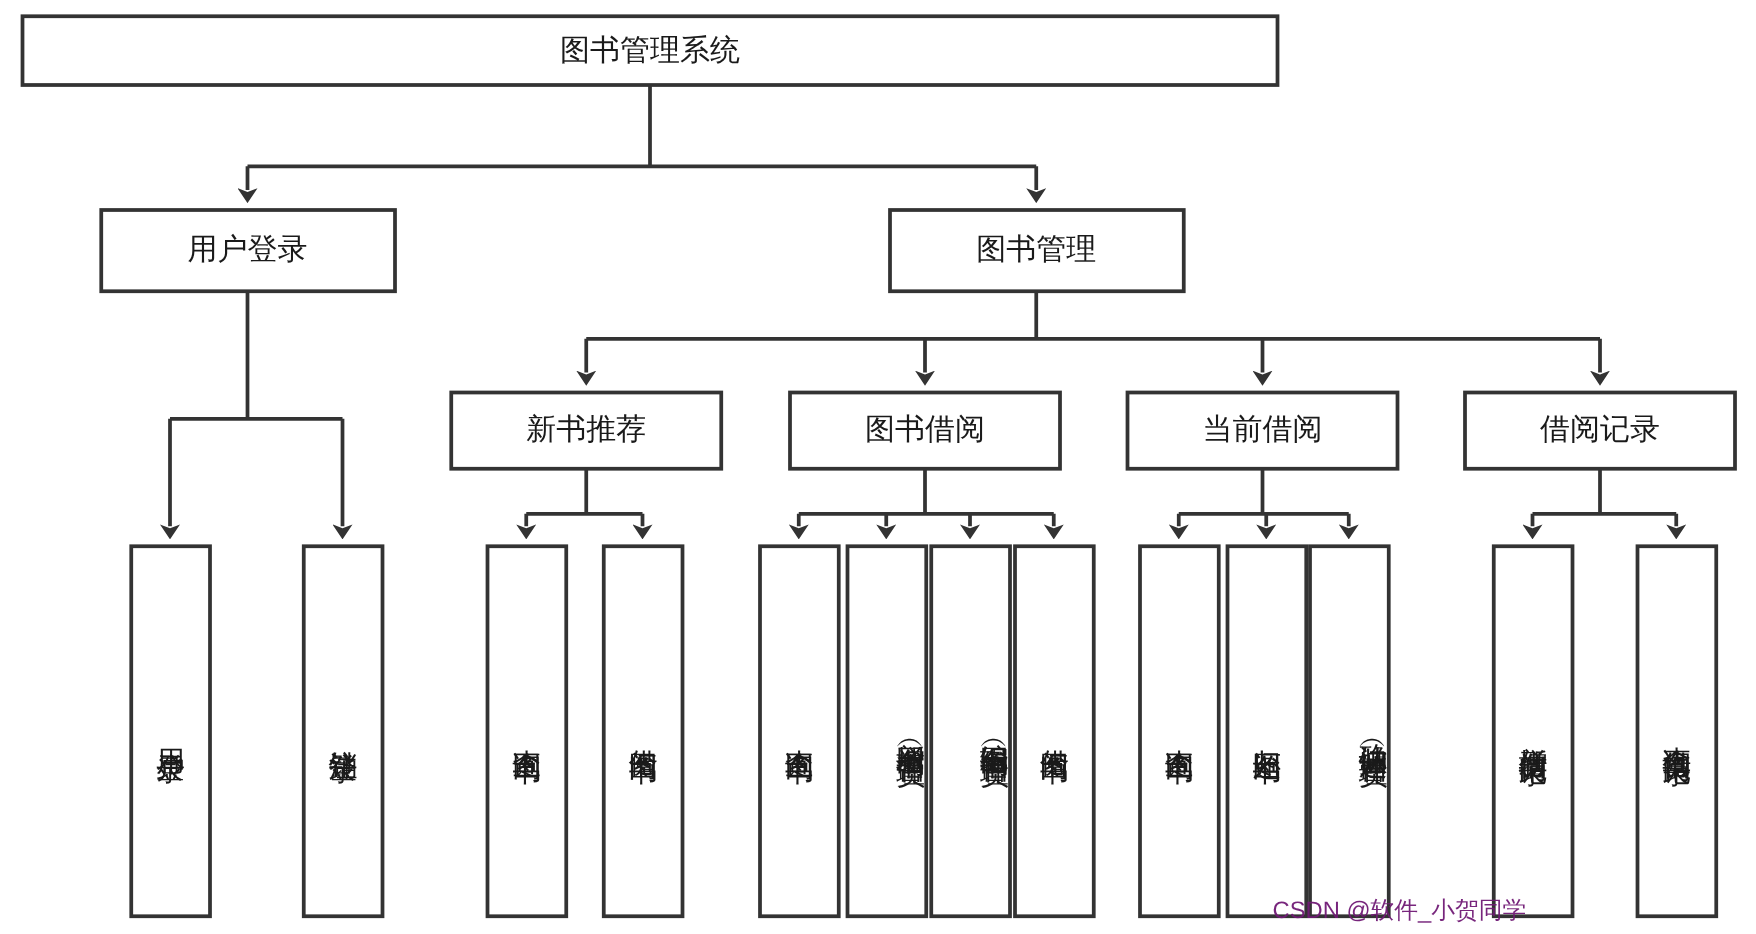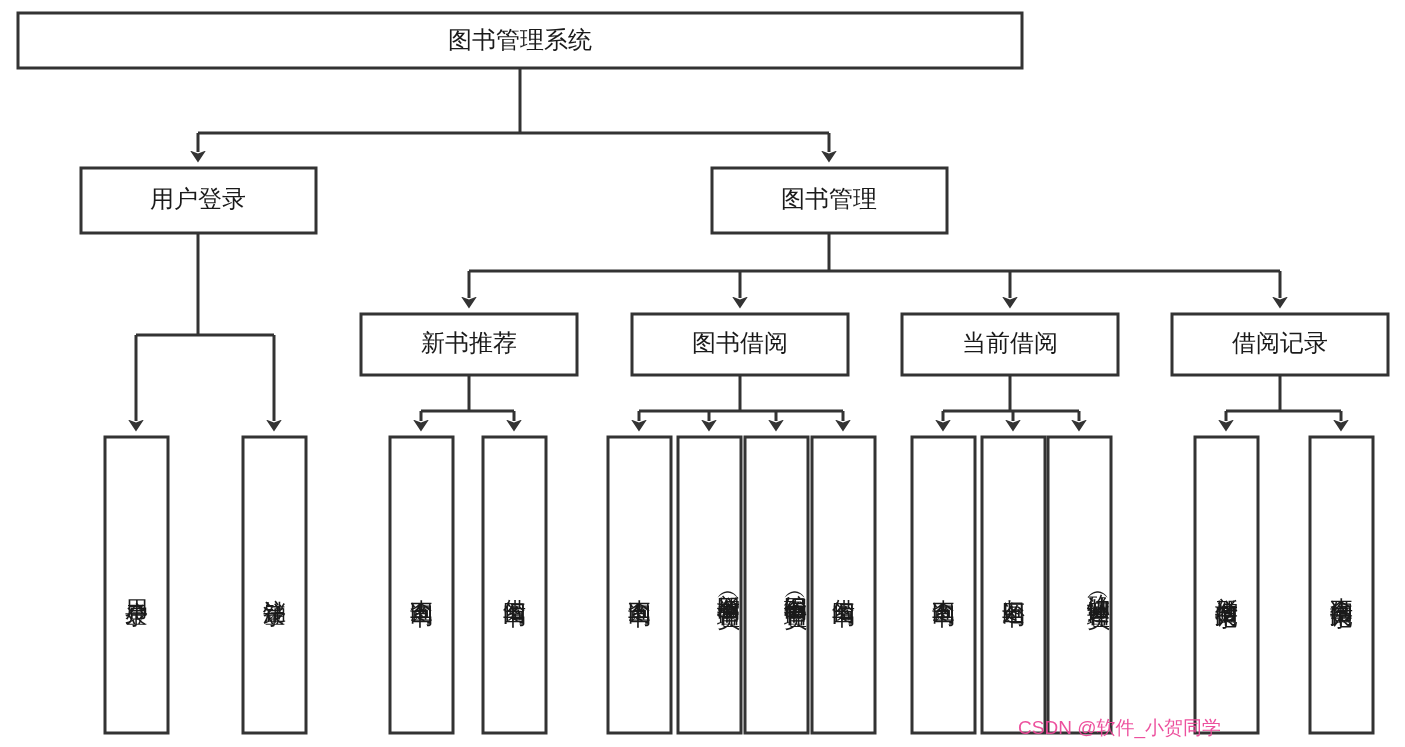--- a/index.html
+++ b/index.html
@@ -65,21 +65,21 @@
     text-align: center;
     white-space: nowrap;
     pointer-events: none;
   }
   .watermark {
     position: absolute;
     right: 8px;
     bottom: 6px;
     font-family: "Liberation Sans", "DejaVu Sans", sans-serif;
     font-size: 19px;
-    color: #ec4899;
+    color: #701a75;
     white-space: nowrap;
     opacity: 0.95;
   }
 </style>
 </head>
 <body>
 
 <div id="diagram-root">
 
   <svg class="diagram-svg" viewBox="0 0 1405 747">

